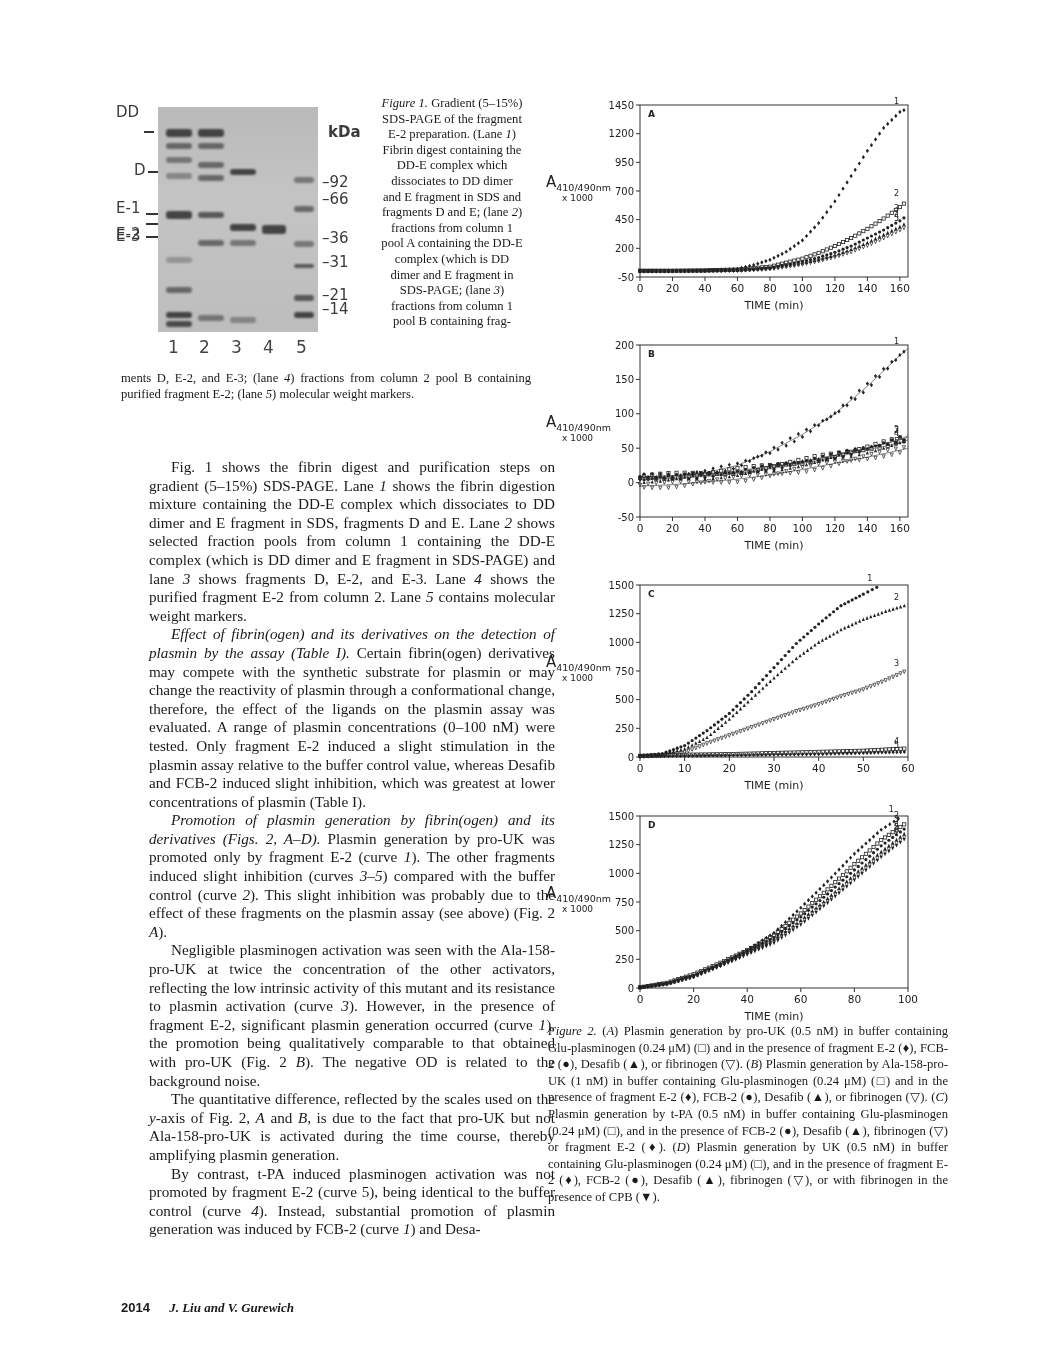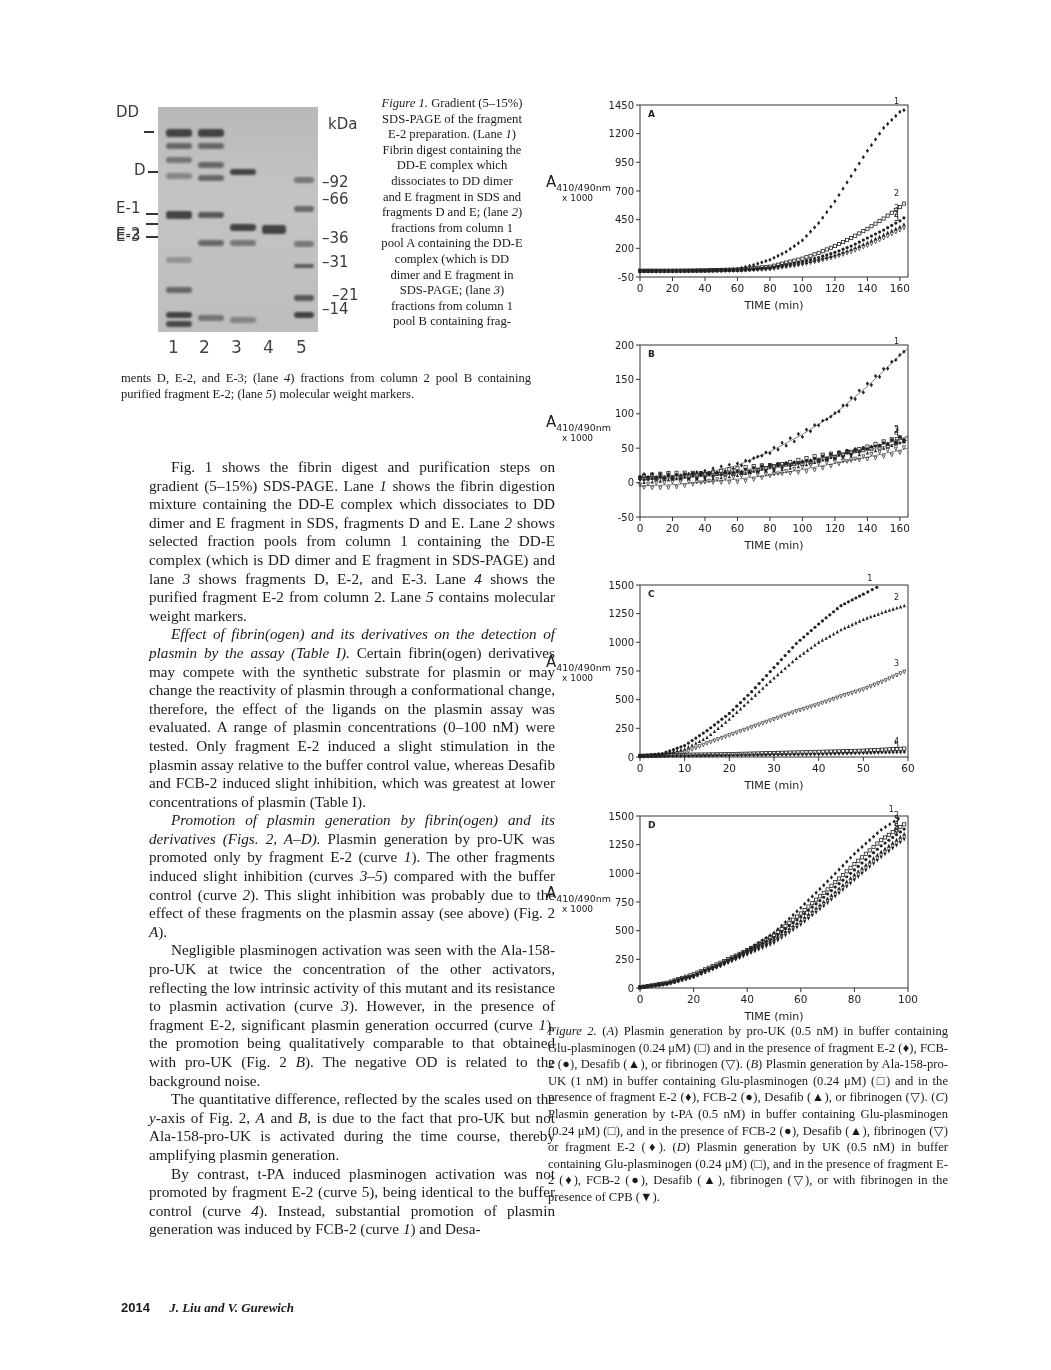--- a/index.html
+++ b/index.html
@@ -81,26 +81,26 @@
     <div class="band" style="left:104px;top:118px;width:24px;height:9px;"></div>
 
     <div class="band" style="left:136px;top:70px;width:20px;opacity:.5"></div>
     <div class="band" style="left:136px;top:99px;width:20px;opacity:.6"></div>
     <div class="band" style="left:136px;top:134px;width:20px;opacity:.5"></div>
     <div class="band" style="left:136px;top:157px;width:20px;opacity:.7;height:4px;"></div>
     <div class="band" style="left:136px;top:188px;width:20px;opacity:.7"></div>
     <div class="band" style="left:136px;top:205px;width:20px;"></div>
   </div>
 
-  <div class="gel-label" style="left:228px;top:22px;">kDa</div>
+  <div class="gel-label" style="left:228px;top:30px;font-weight:bold;">kDa</div>
   <div class="gel-label" style="left:222px;top:80px;">–<span>92</span></div>
   <div class="gel-label" style="left:222px;top:97px;">–<span>66</span></div>
   <div class="gel-label" style="left:222px;top:136px;">–<span>36</span></div>
   <div class="gel-label" style="left:222px;top:160px;">–<span>31</span></div>
-  <div class="gel-label" style="left:232px;top:193px;">–<span>21</span></div>
+  <div class="gel-label" style="left:222px;top:193px;">–<span>21</span></div>
   <div class="gel-label" style="left:222px;top:207px;">–<span>14</span></div>
 
   <div class="lane-num" style="left:68px;">1</div>
   <div class="lane-num" style="left:99px;">2</div>
   <div class="lane-num" style="left:131px;">3</div>
   <div class="lane-num" style="left:163px;">4</div>
   <div class="lane-num" style="left:196px;">5</div>
 </div>
 
 <div id="fig1-caption" class="abs"><span class="it">Figure 1.</span><span> Gradient (5–15%) SDS-PAGE of the fragment E-2 preparation. (Lane </span><span class="it">1</span><span>) Fibrin digest containing the DD-E complex which dissociates to DD dimer and E fragment in SDS and fragments D and E; (lane </span><span class="it">2</span><span>) fractions from column 1 pool A containing the DD-E complex (which is DD dimer and E fragment in SDS-PAGE; (lane </span><span class="it">3</span><span>) fractions from column 1 pool B containing frag-</span></div>

